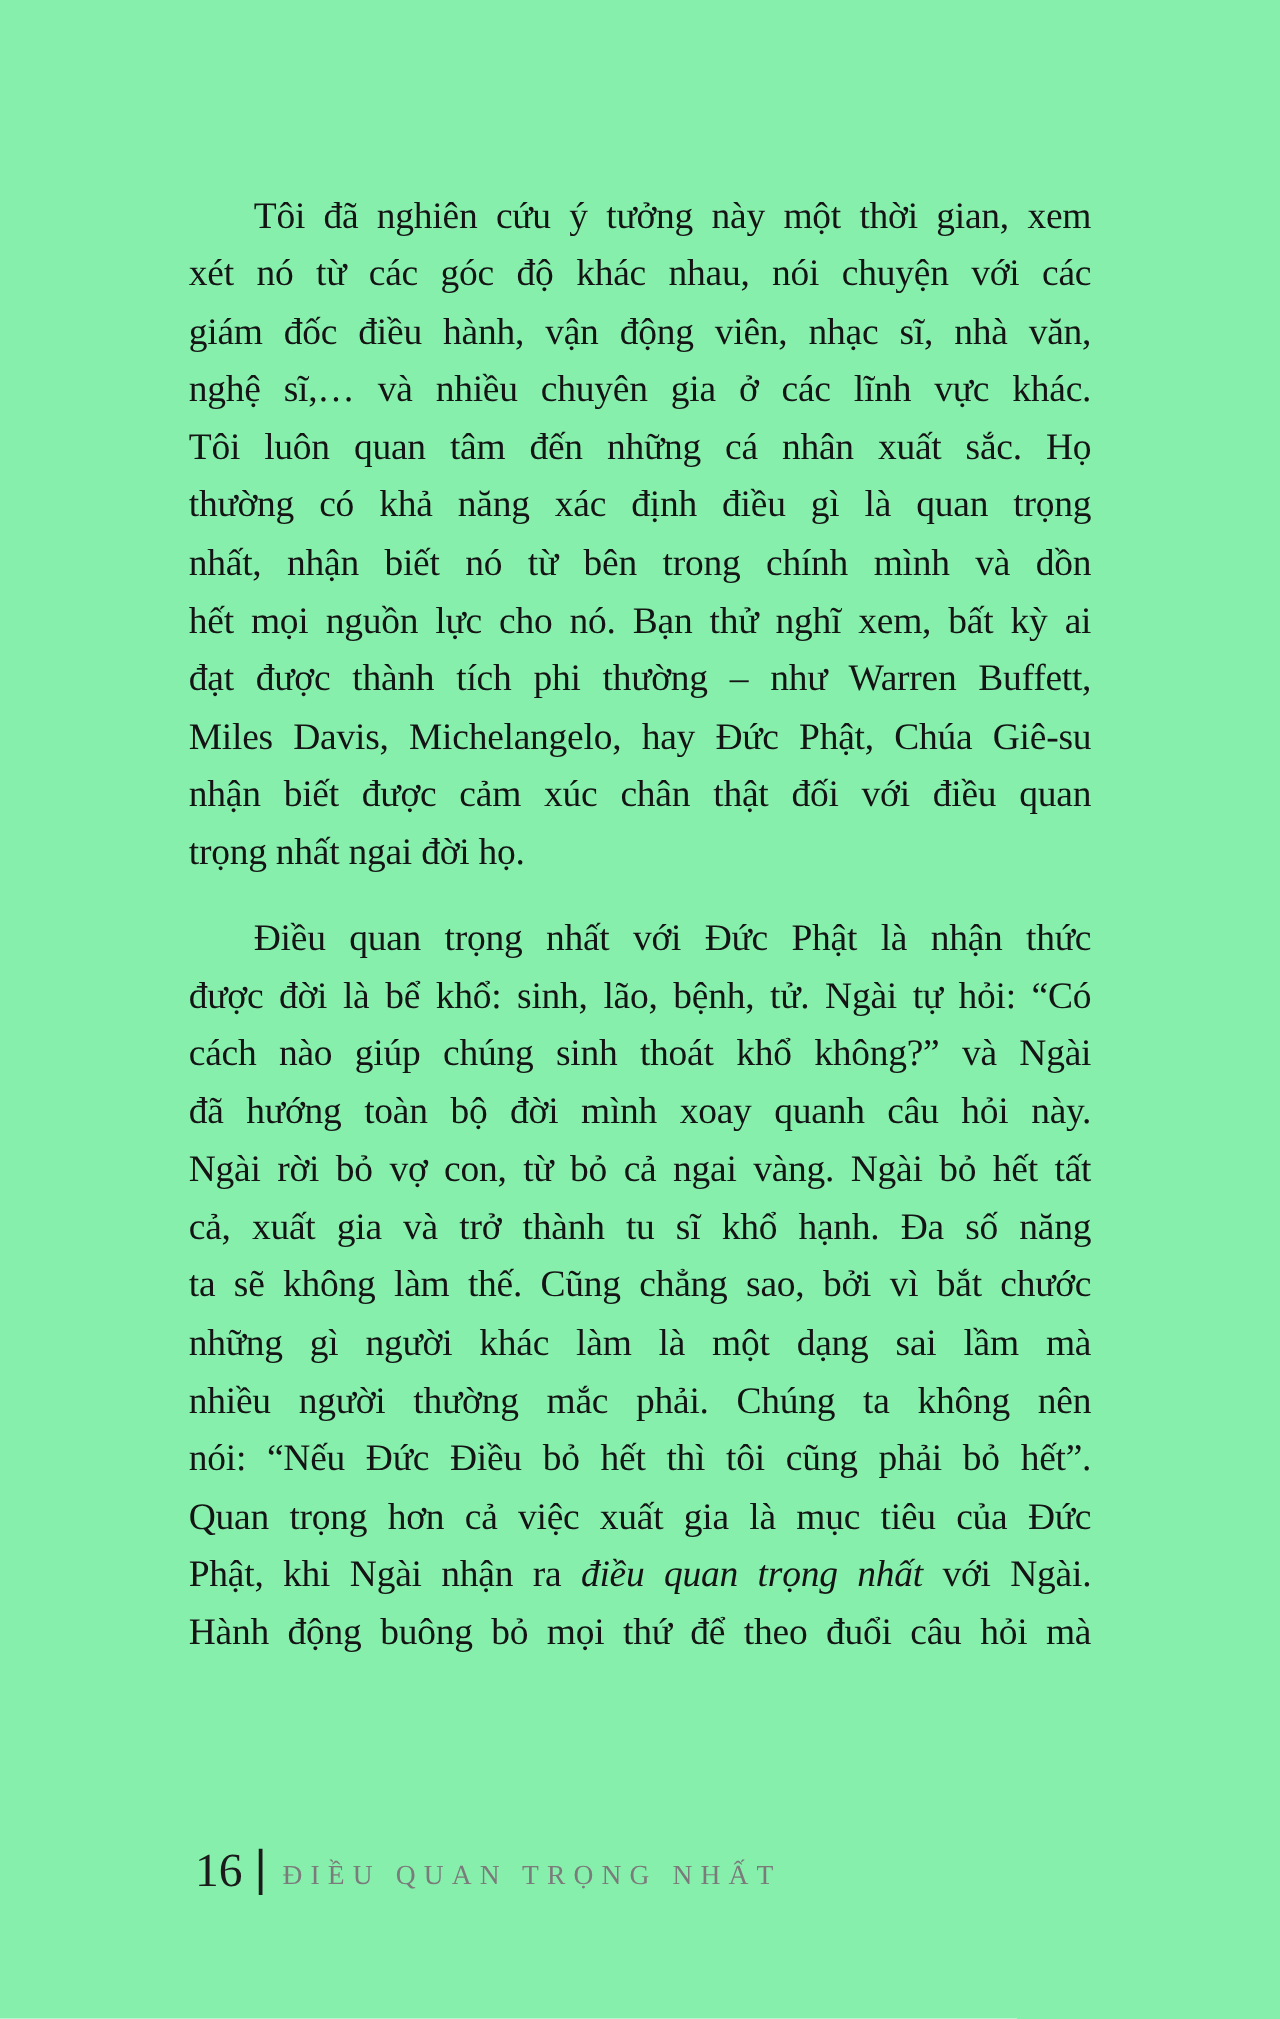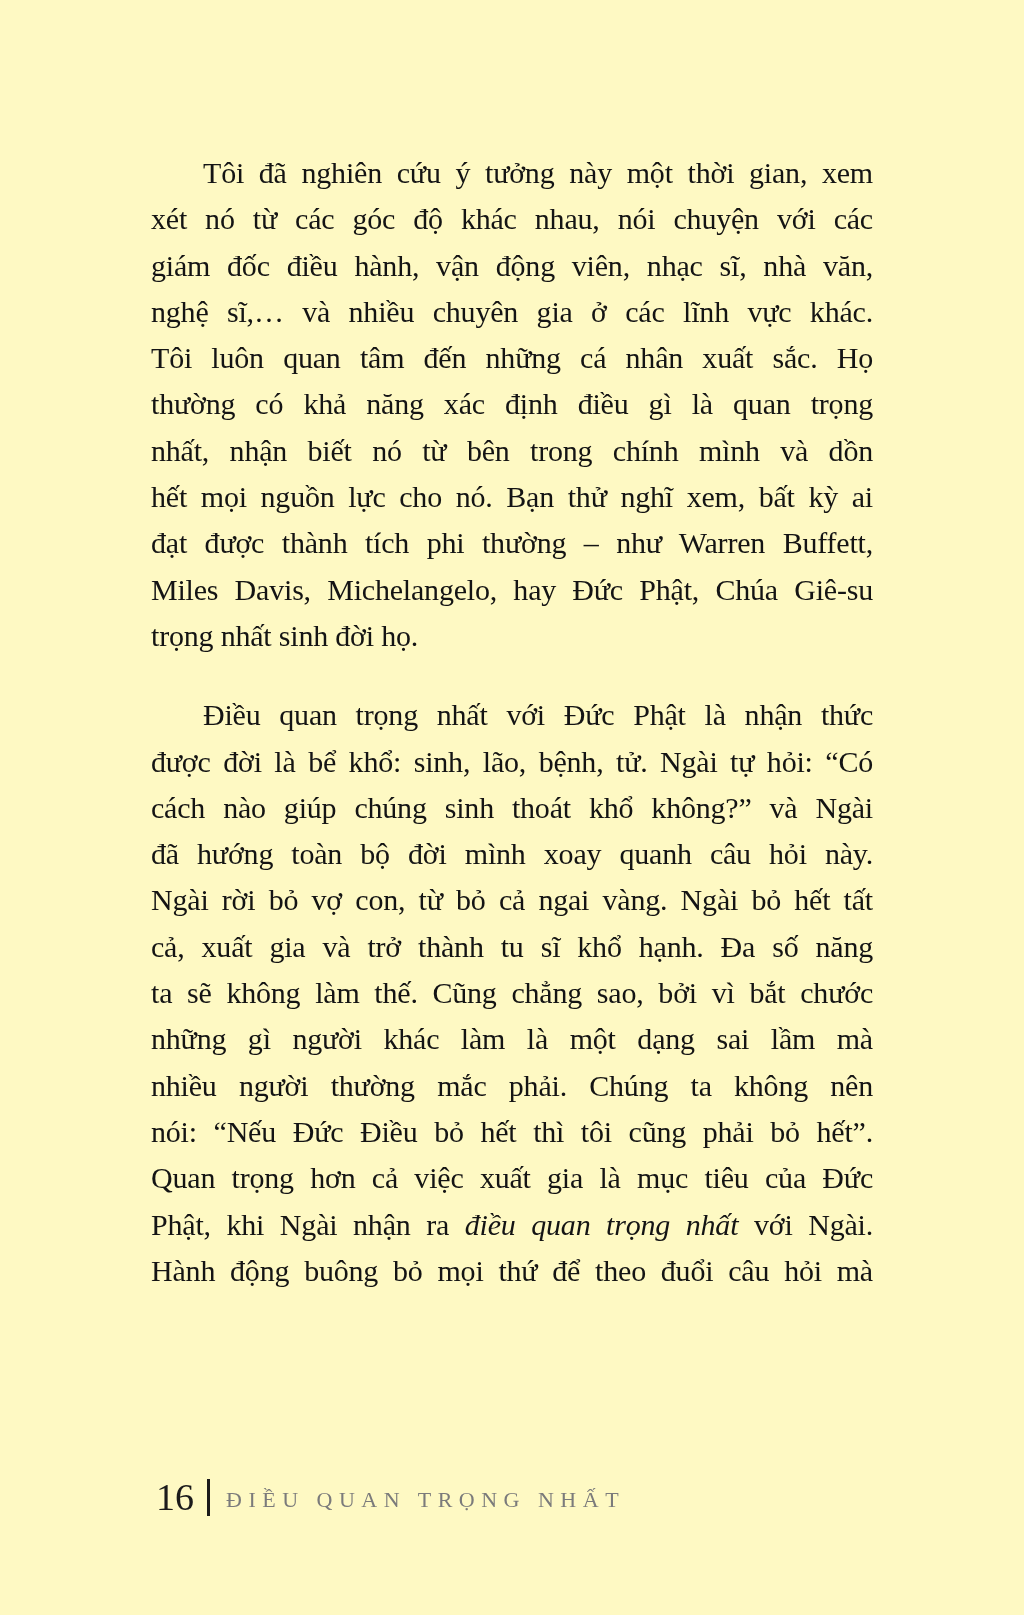--- a/index.html
+++ b/index.html
@@ -4,35 +4,35 @@
 <style>
   html, body {
     margin: 0;
     padding: 0;
     background: #ffffff;
   }
   .page {
     position: relative;
     width: 1024px;
     height: 1615px;
-    background: #fef9c3;
+    background: #86efac;
     overflow: hidden;
     font-family: "Liberation Serif", "DejaVu Serif", serif;
   }
   .text-block {
     position: absolute;
     left: 151px;
     top: 150px;
     width: 722px;
     color: #141414;
     font-size: 30px;
     letter-spacing: -0.2px;
   }
   .paragraph + .paragraph {
-    margin-top: 33px;
+    margin-top: 22px;
   }
   .line {
     height: 46.3px;
     line-height: 46.3px;
     text-align: justify;
     text-align-last: justify;
     overflow-x: clip;
     white-space: normal;
   }
   .line.indent {
@@ -79,21 +79,22 @@
         <div class="line indent">Tôi đã nghiên cứu ý tưởng này một thời gian, xem</div>
         <div class="line">xét nó từ các góc độ khác nhau, nói chuyện với các</div>
         <div class="line">giám đốc điều hành, vận động viên, nhạc sĩ, nhà văn,</div>
         <div class="line">nghệ sĩ,… và nhiều chuyên gia ở các lĩnh vực khác.</div>
         <div class="line">Tôi luôn quan tâm đến những cá nhân xuất sắc. Họ</div>
         <div class="line">thường có khả năng xác định điều gì là quan trọng</div>
         <div class="line">nhất, nhận biết nó từ bên trong chính mình và dồn</div>
         <div class="line">hết mọi nguồn lực cho nó. Bạn thử nghĩ xem, bất kỳ ai</div>
         <div class="line">đạt được thành tích phi thường – như Warren Buffett,</div>
         <div class="line">Miles Davis, Michelangelo, hay Đức Phật, Chúa Giê-su</div>
-        <div class="line end">trọng nhất sinh đời họ.</div>
+        <div class="line">nhận biết được cảm xúc chân thật đối với điều quan</div>
+        <div class="line end">trọng nhất ngai đời họ.</div>
       </div>
       <div class="paragraph">
         <div class="line indent">Điều quan trọng nhất với Đức Phật là nhận thức</div>
         <div class="line">được đời là bể khổ: sinh, lão, bệnh, tử. Ngài tự hỏi: “Có</div>
         <div class="line">cách nào giúp chúng sinh thoát khổ không?” và Ngài</div>
         <div class="line">đã hướng toàn bộ đời mình xoay quanh câu hỏi này.</div>
         <div class="line">Ngài rời bỏ vợ con, từ bỏ cả ngai vàng. Ngài bỏ hết tất</div>
         <div class="line">cả, xuất gia và trở thành tu sĩ khổ hạnh. Đa số năng</div>
         <div class="line">ta sẽ không làm thế. Cũng chẳng sao, bởi vì bắt chước</div>
         <div class="line">những gì người khác làm là một dạng sai lầm mà</div>

